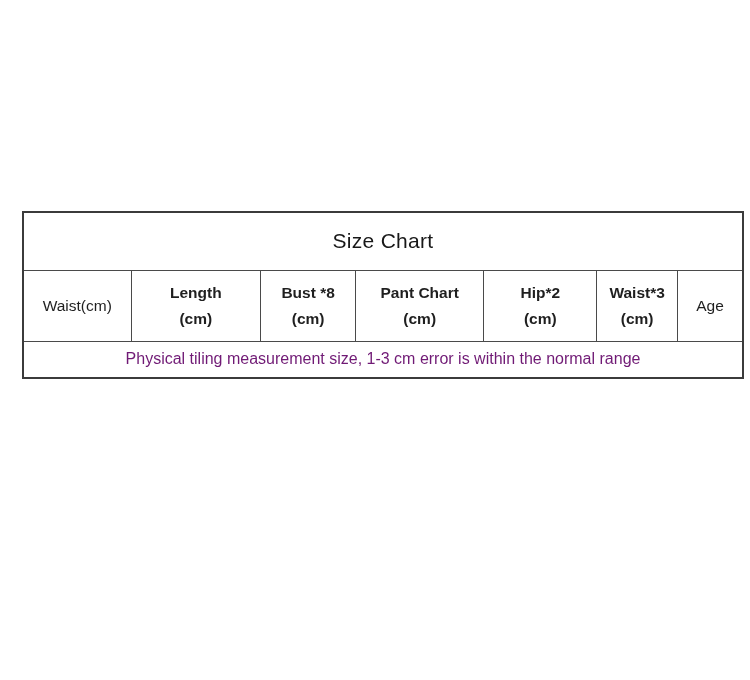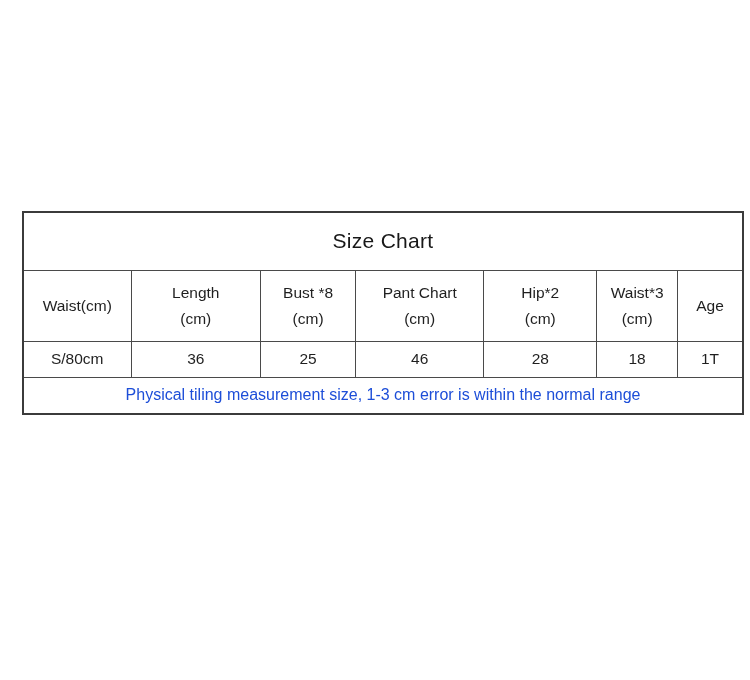--- a/index.html
+++ b/index.html
@@ -44,29 +44,30 @@
   tr.header-row th {
     height: 71px;
     font-size: 15.5px;
   }
   .hdr2 {
     display: flex;
     flex-direction: column;
     align-items: center;
     justify-content: center;
     gap: 8px;
+    font-weight: bold;
   }
   tr.data-row td {
     height: 36px;
     font-size: 15.5px;
   }
   tr.note-row td {
     height: 37px;
     font-size: 16px;
-    color: #1d4ed8;
+    color: #701a75;
   }
 </style>
 </head>
 <body>
 
 <div class="chart-wrap">
   <table class="size-chart">
     <colgroup>
       <col style="width:15.0%">
       <col style="width:18.0%">
@@ -110,29 +111,20 @@
       </th>
       <th>
         <div class="hdr2">
           <span>Waist*3</span>
           <span>(cm)</span>
         </div>
       </th>
       <th>Age</th>
     </tr>
 
-    <tr class="data-row">
-      <td>S/80cm</td>
-      <td>36</td>
-      <td>25</td>
-      <td>46</td>
-      <td>28</td>
-      <td>18</td>
-      <td>1T</td>
-    </tr>
 
 
 
 
     <tr class="note-row">
       <td colspan="7">Physical tiling measurement size, 1-3 cm error is within the normal range</td>
     </tr>
   </tbody>
     </table>
 </div>

